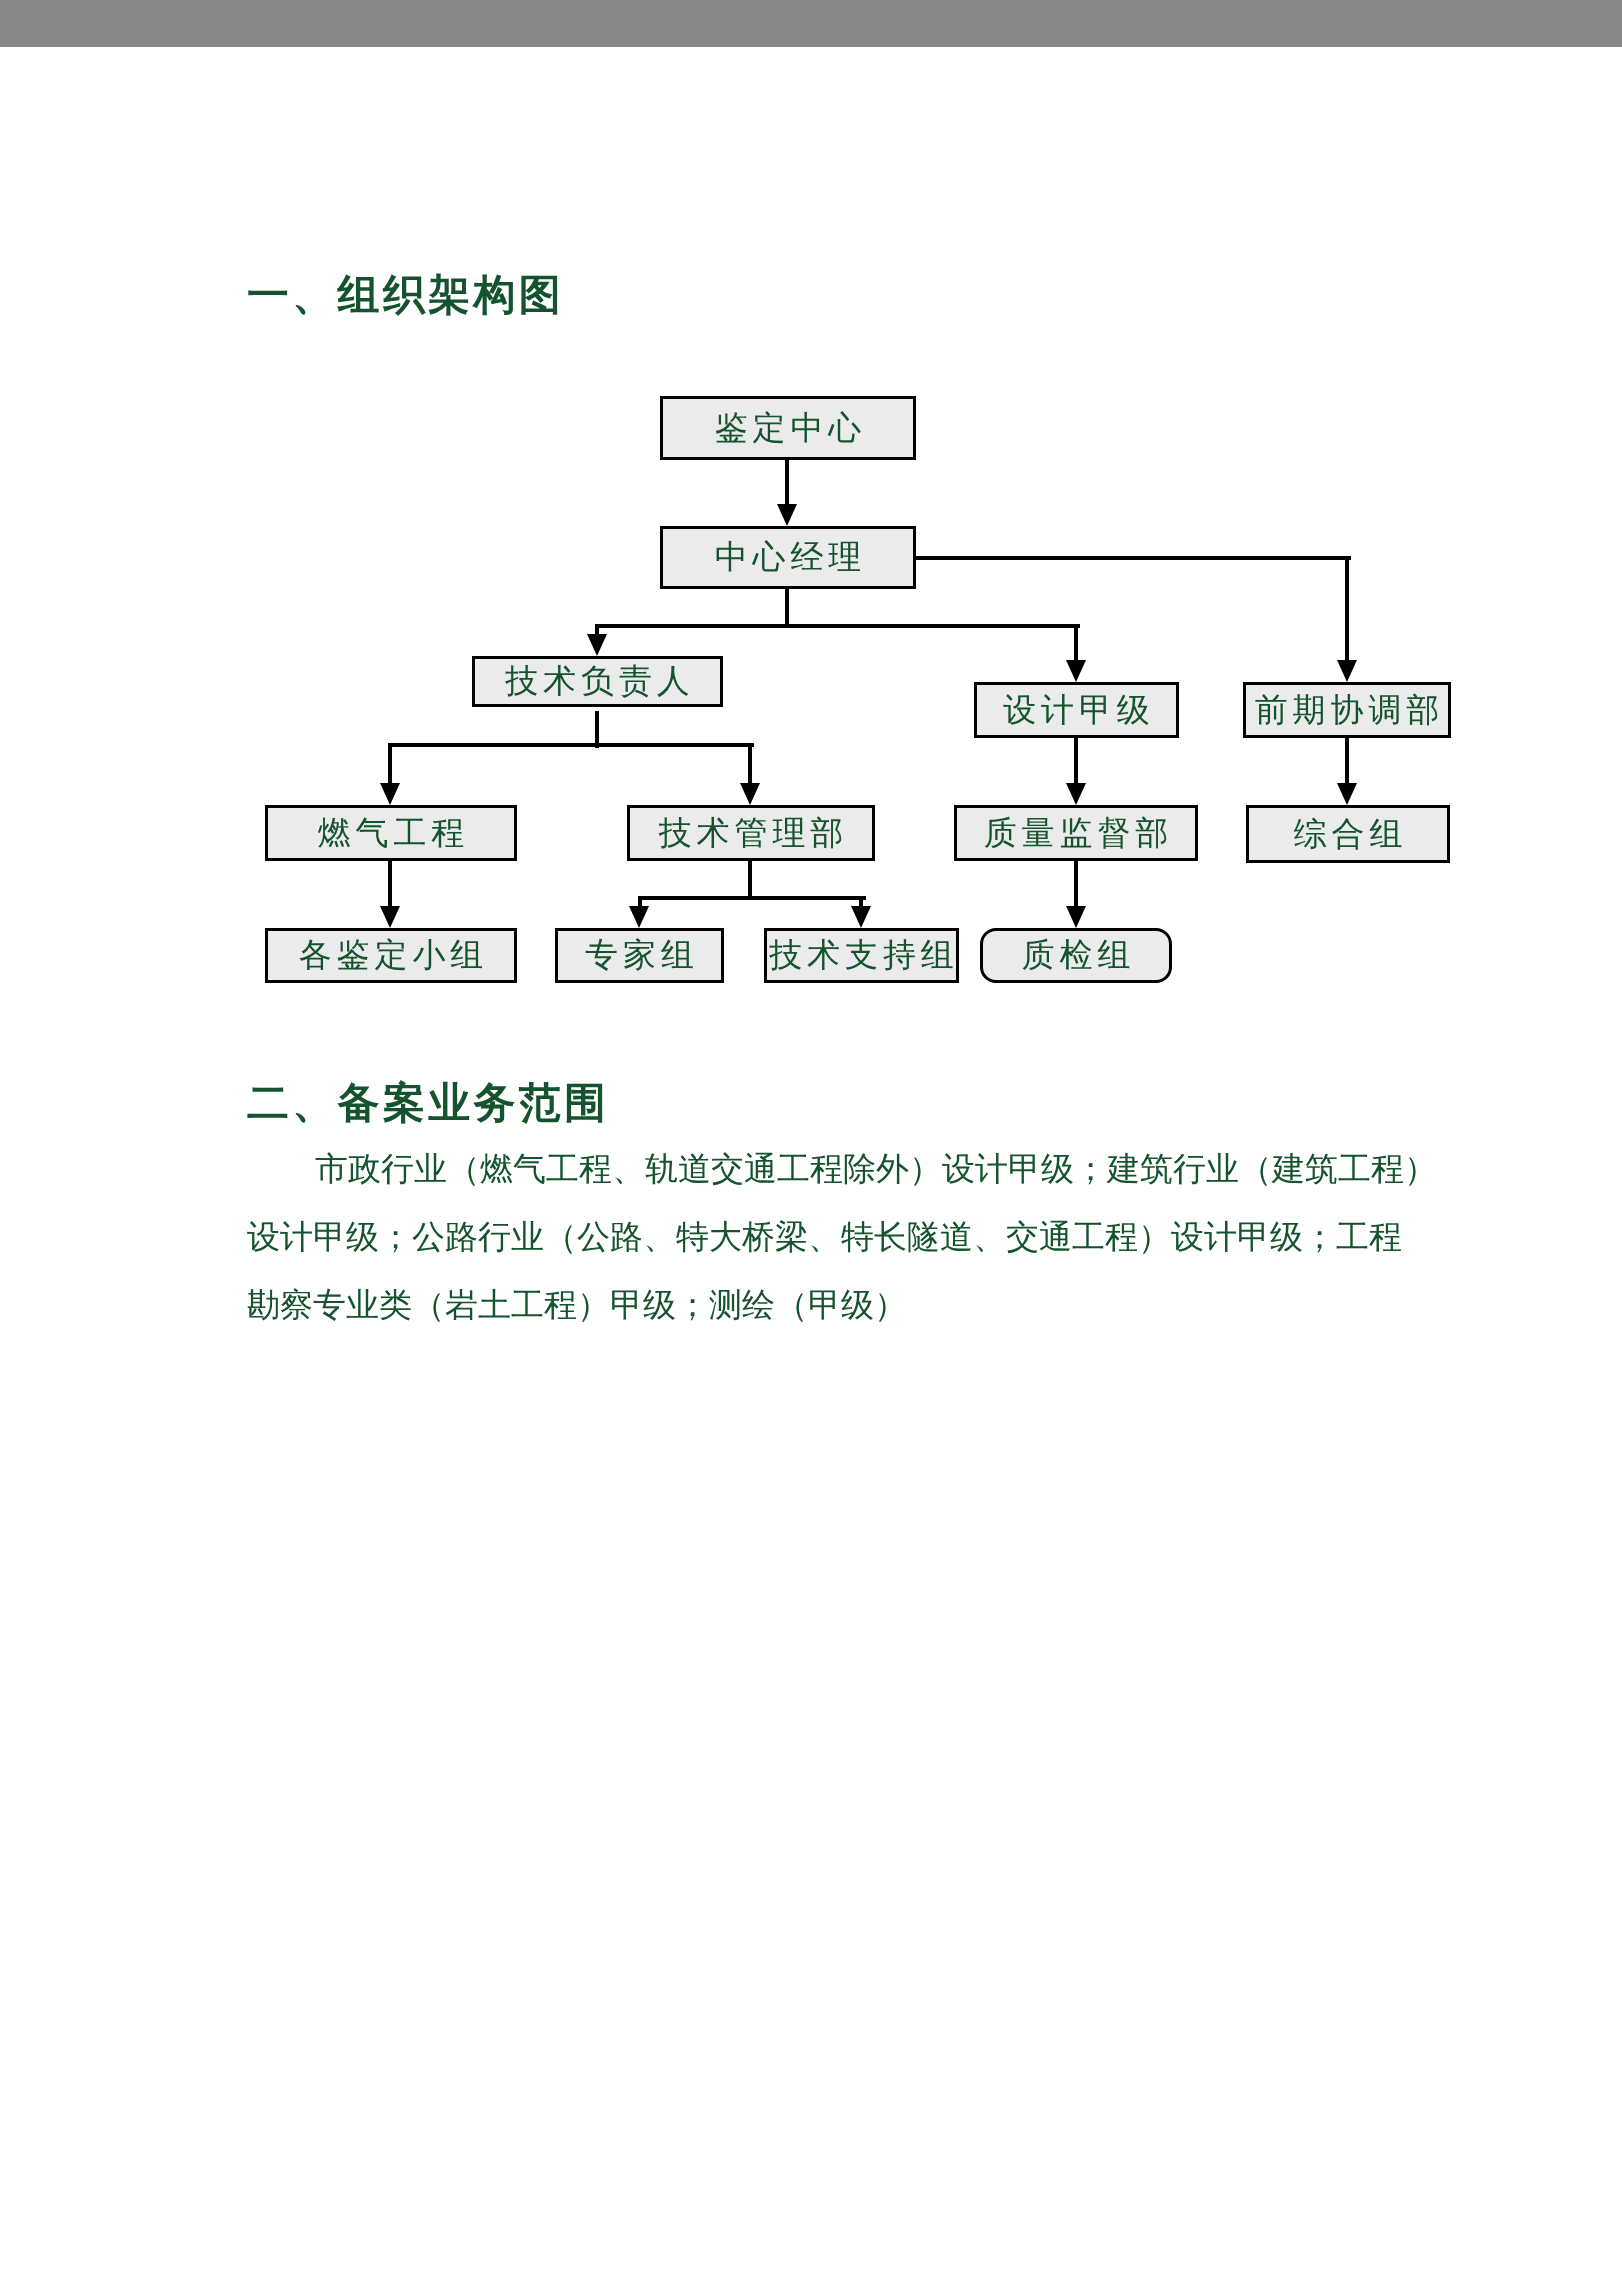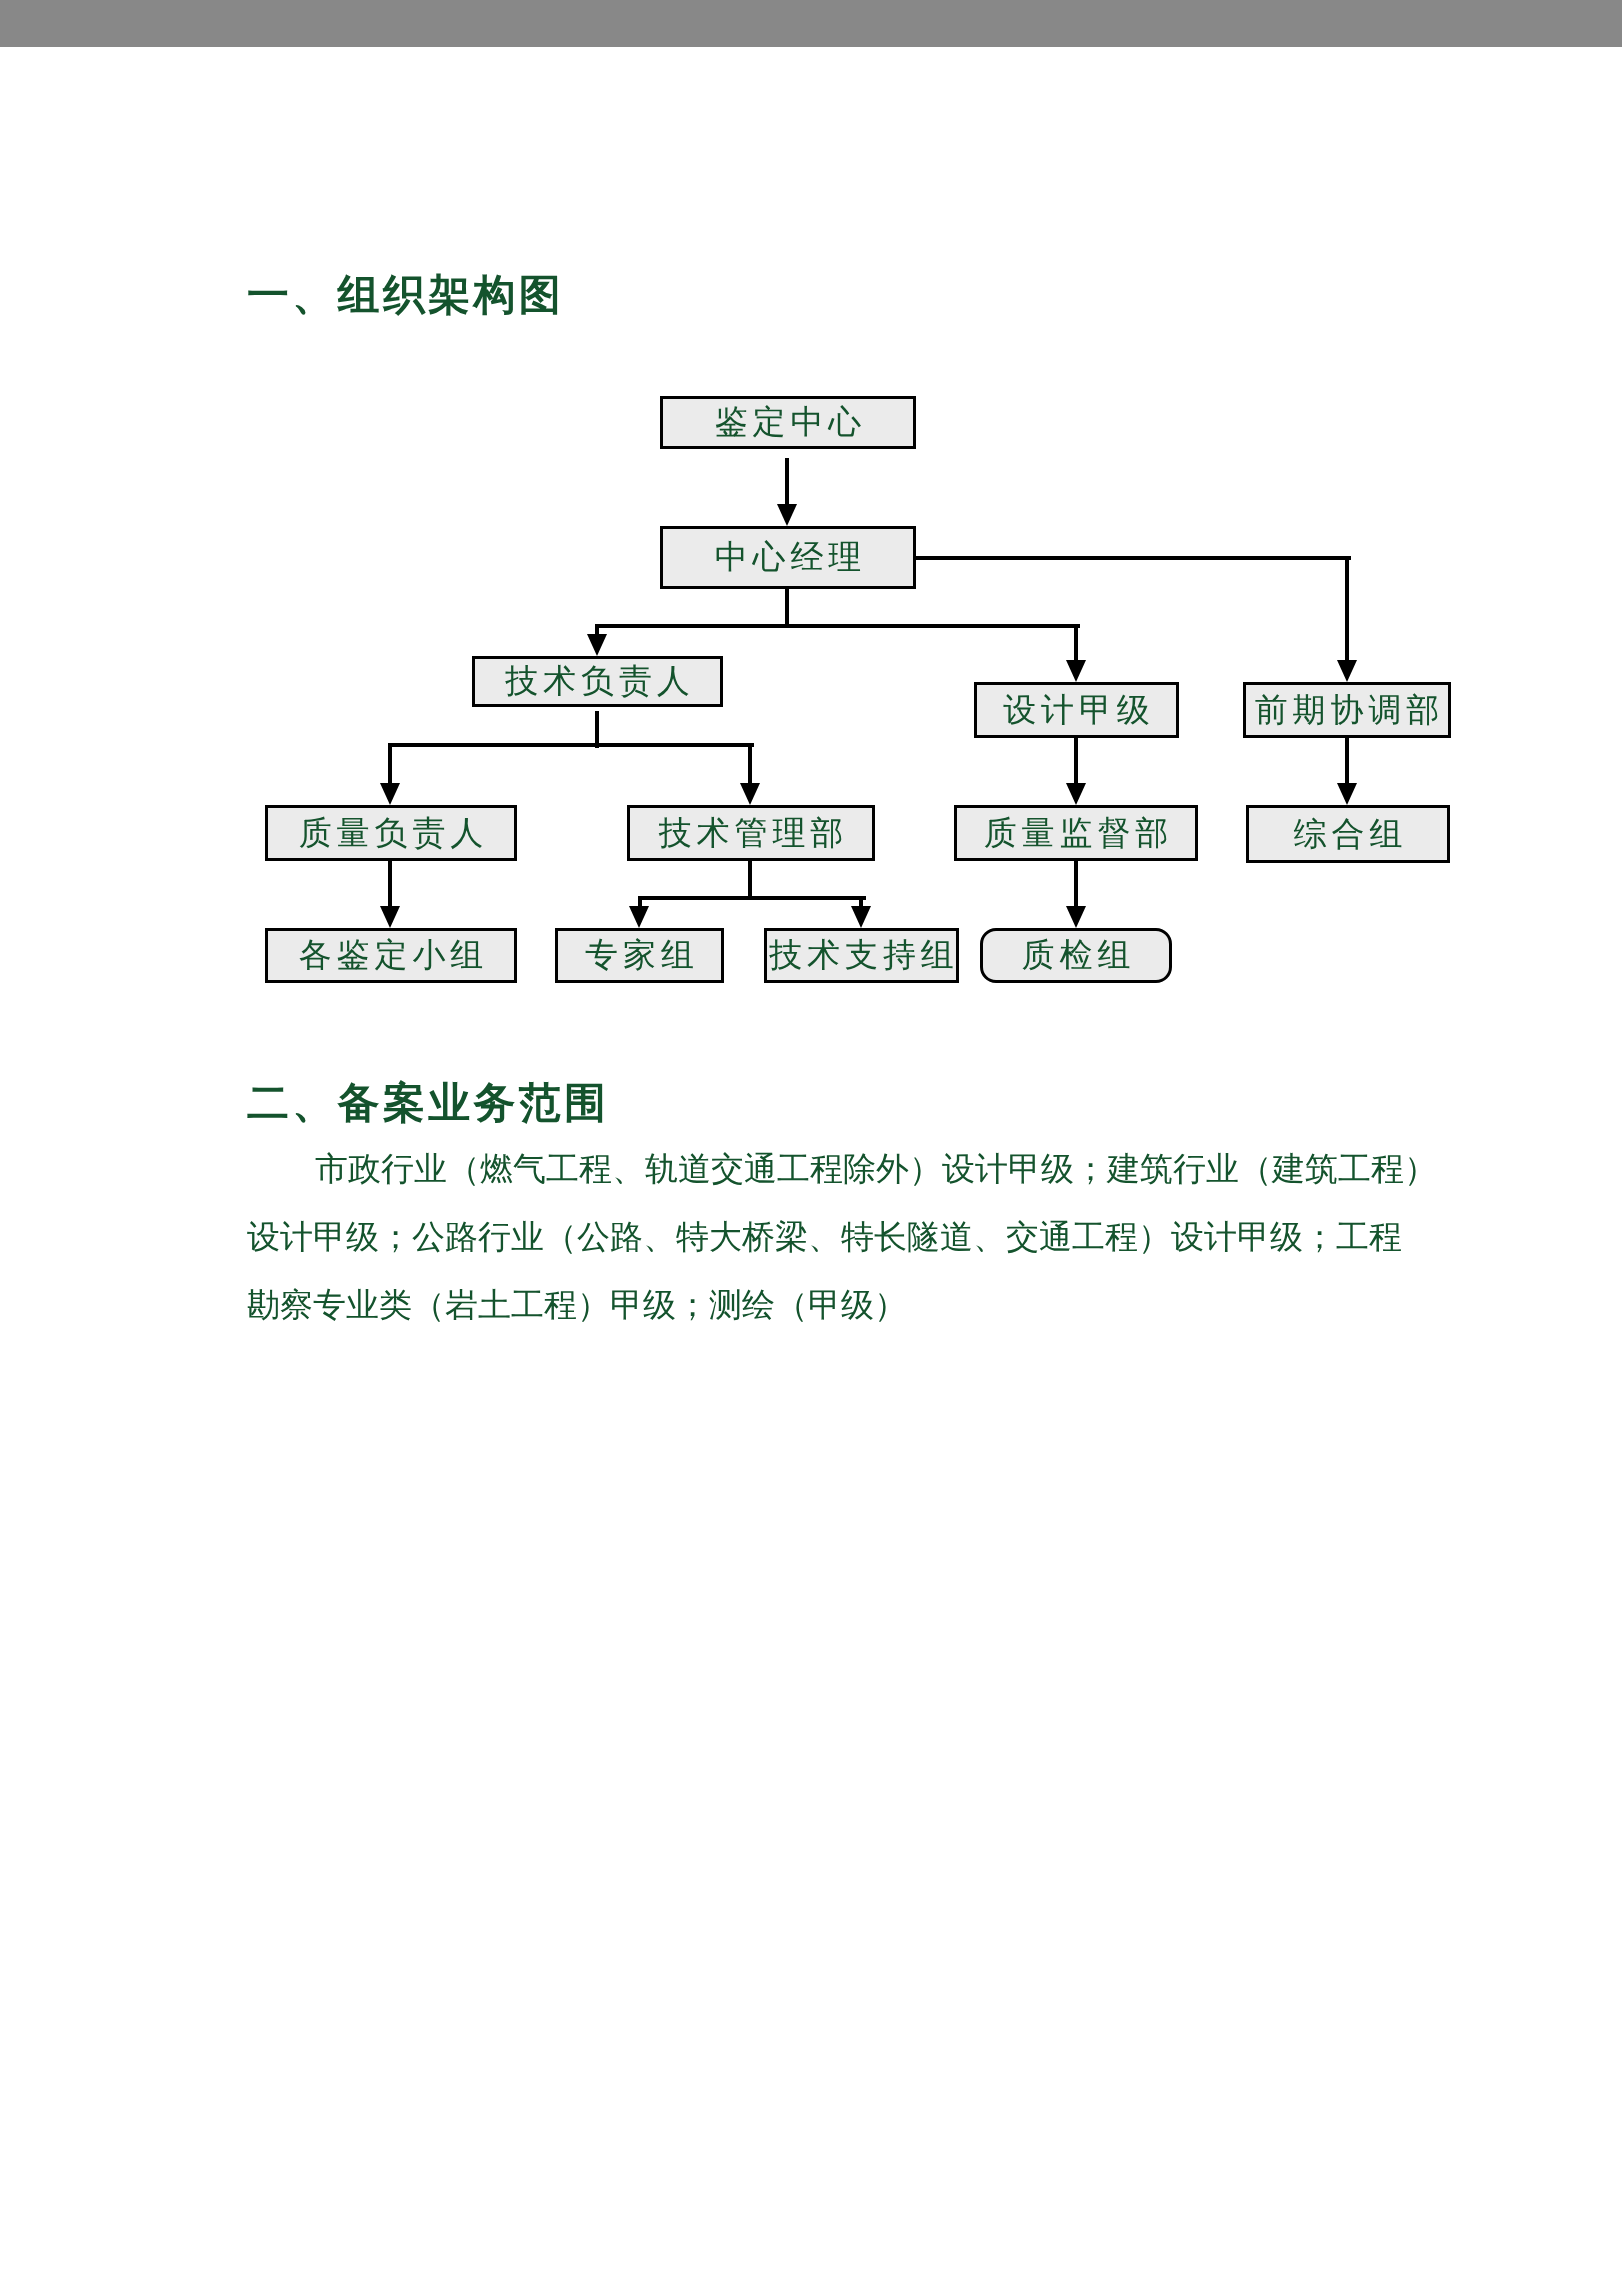--- a/index.html
+++ b/index.html
@@ -85,26 +85,26 @@
       <div class="arrow" style="left: 1066px; top: 613px;"></div>
       <div class="arrow" style="left: 1337px; top: 613px;"></div>
       <div class="arrow" style="left: 380px; top: 736px;"></div>
       <div class="arrow" style="left: 740px; top: 736px;"></div>
       <div class="arrow" style="left: 1066px; top: 736px;"></div>
       <div class="arrow" style="left: 1337px; top: 736px;"></div>
       <div class="arrow" style="left: 380px; top: 859px;"></div>
       <div class="arrow" style="left: 629px; top: 859px;"></div>
       <div class="arrow" style="left: 851px; top: 859px;"></div>
       <div class="arrow" style="left: 1066px; top: 859px;"></div>
-      <div class="node" style="left: 660px; top: 349px; width: 256px; height: 53px;">鉴定中心</div>
+      <div class="node" style="left: 660px; top: 349px; width: 256px; height: 64px;">鉴定中心</div>
       <div class="node" style="left: 660px; top: 479px; width: 256px; height: 63px;">中心经理</div>
       <div class="node" style="left: 472px; top: 609px; width: 251px; height: 51px;">技术负责人</div>
       <div class="node" style="left: 974px; top: 635px; width: 205px; height: 56px;">设计甲级</div>
       <div class="node" style="left: 1243px; top: 635px; width: 208px; height: 56px;">前期协调部</div>
-      <div class="node" style="left: 265px; top: 758px; width: 252px; height: 56px;">质量负责人</div>
+      <div class="node" style="left: 265px; top: 758px; width: 252px; height: 56px;">燃气工程</div>
       <div class="node" style="left: 627px; top: 758px; width: 248px; height: 56px;">技术管理部</div>
       <div class="node" style="left: 954px; top: 758px; width: 244px; height: 56px;">质量监督部</div>
       <div class="node" style="left: 1246px; top: 758px; width: 204px; height: 58px;">综合组</div>
       <div class="node" style="left: 265px; top: 881px; width: 252px; height: 55px;">各鉴定小组</div>
       <div class="node" style="left: 555px; top: 881px; width: 169px; height: 55px;">专家组</div>
       <div class="node" style="left: 764px; top: 881px; width: 195px; height: 55px;">技术支持组</div>
       <div class="node" style="left: 980px; top: 881px; width: 192px; height: 55px; border-radius: 16px;">质检组</div>
     </div>
 
   <div class="heading" id="heading-2">二、备案业务范围</div>

